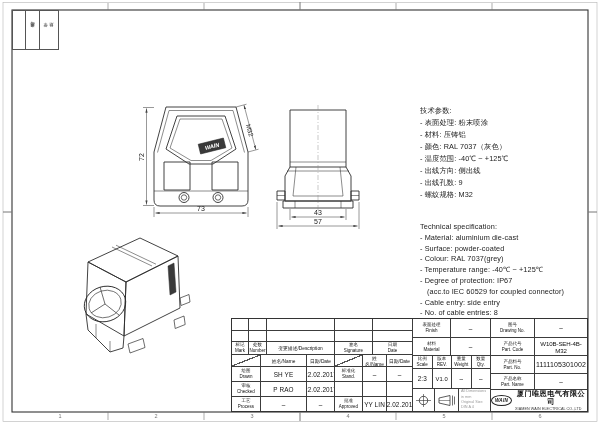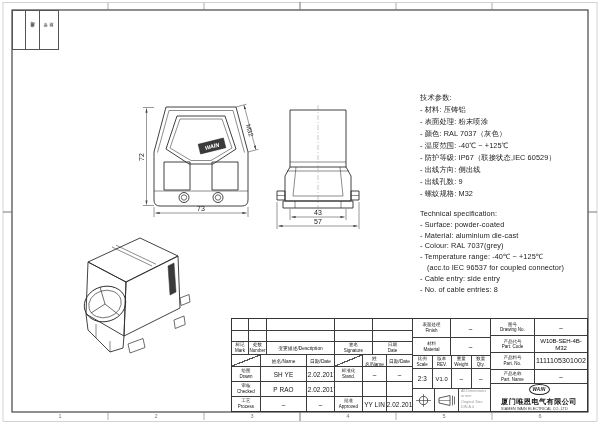--- a/index.html
+++ b/index.html
@@ -3,35 +3,35 @@
 <meta charset="utf-8">
 <style>
   html,body{margin:0;padding:0;background:#e8e8e8;}
   .sheet{position:relative;width:600px;height:424px;background:#ffffff;overflow:hidden;
          font-family:"Liberation Sans",sans-serif;color:#1b1b1b;}
   svg text{font-family:"Liberation Sans",sans-serif;}
   .abs{position:absolute;}
   
   .spec{position:absolute;left:420px;font-size:7.3px;line-height:12px;color:#222;letter-spacing:.1px;}
   .spec.en{line-height:10.8px;}
-  .spec .t{margin-bottom:0;}
+  .spec .t{margin-bottom:0;margin-top:13px;}
   .spec .cont{padding-left:7px;}
   
   .zone{position:absolute;top:413px;width:10px;text-align:center;font-size:5.5px;color:#777;}
   
   .corner{position:absolute;left:12px;top:10px;height:38px;display:flex;border:0.7px solid #555;background:#fff;}
   .corner .cc{border-right:0.7px solid #555;height:100%;box-sizing:border-box;display:flex;align-items:center;justify-content:center;}
   .corner .cc:last-child{border-right:none;}
   .vtext{writing-mode:vertical-rl;transform:rotate(180deg);font-size:4px;color:#555;letter-spacing:.5px;line-height:1;}
   
   .tb{position:absolute;left:231px;top:318px;width:357px;height:94px;border:1px solid #333;box-sizing:border-box;display:flex;background:#fff;}
   .tb *{box-sizing:border-box;}
   .c{border-right:0.6px solid #3c3c3c;border-bottom:0.6px solid #3c3c3c;display:flex;align-items:center;justify-content:center;text-align:center;overflow:hidden;min-width:0;min-height:0;}
   .nb{border-bottom:none;}
-  .nr{border-right:none;flex-direction:column;}
+  .nr{border-right:none;}
   .lab{font-size:4.5px;line-height:1.25;color:#111;white-space:pre-line;}
   .lab1{font-size:4.8px;color:#111;}
   .val{font-size:6.4px;color:#111;letter-spacing:.1px;}
   .diag{background-image:linear-gradient(to bottom right,transparent 47%,#555 47%,#555 53%,transparent 53%);}
   .tb-left{width:181px;height:100%;display:flex;flex-direction:column;border-right:0.6px solid #3c3c3c;}
   .tb-left-upper{display:grid;grid-template-columns:17px 18px 68px 38px 1fr;grid-template-rows:12px 11px 1fr;height:36px;}
   .tb-left-lower{display:grid;grid-template-columns:29px 46px 28px 28px 24px 1fr;grid-template-rows:12px 15px 15px 1fr;flex:1;}
   .tb-right{flex:1;display:flex;}
   .tb-rl{width:78px;display:flex;flex-direction:column;border-right:0.6px solid #3c3c3c;}
   .row{display:flex;}
@@ -151,37 +151,37 @@
       <path d="M105,304 L100,287 M105,304 L91,313 M105,304 L119,315" stroke-width="0.7"></path>
       <path d="M86,314 L88,330 L110,352 L123,348 L124,336"></path>
       <path d="M110,352 L110,341 M96,324 L96,338" stroke-width="0.55"></path>
       <path d="M180,298 l9,-3.5 l1,7.5 l-9,3.5 Z M174,320 l10,-4 l1.2,8.5 l-10,4 Z" stroke-width="0.7"></path>
       <path d="M128,344 l15,-5.5 l2,9 l-15,5.5 Z" stroke-width="0.7"></path>
     </g>
   </svg>
 
   <div class="spec" style="top:92px;">
     <div class="t">技术参数:</div>
+    <div>- 表面处理: 粉末喷涂</div>
     <div>- 材料: 压铸铝</div>
-    <div>- 表面处理: 粉末喷涂</div>
     <div>- 颜色: RAL 7037（灰色）</div>
     <div>- 温度范围: -40℃ ~ +125℃</div>
-    <div>- 防护等级: IP67（联接状态,IEC 60529）</div>
     <div>- 出线方向: 侧出线</div>
     <div>- 出线孔数: 9</div>
     <div>- 螺纹规格: M32</div>
   </div>
 
   <div class="spec en" style="top:209px;">
     <div class="t">Technical specification:</div>
+    <div>- Material: aluminium die-cast</div>
     <div>- Surface: powder-coated</div>
-    <div>- Material: aluminium die-cast</div>
     <div>- Colour: RAL 7037(grey)</div>
     <div>- Temperature range: -40℃ ~ +125℃</div>
-    <div class="cont">(acc.to IEC 96537 for coupled connector)</div>
+    <div>- Degree of protection: IP67</div>
+    <div class="cont">(acc.to IEC 60529 for coupled connector)</div>
     <div>- Cable entry: side entry</div>
     <div>- No. of cable entries: 8</div>
   </div>
 
   <div class="zone" style="left:55px;">1</div>
   <div class="zone" style="left:151px;">2</div>
   <div class="zone" style="left:247px;">3</div>
   <div class="zone" style="left:343px;">4</div>
   <div class="zone" style="left:439px;">5</div>
   <div class="zone" style="left:535px;">6</div>

